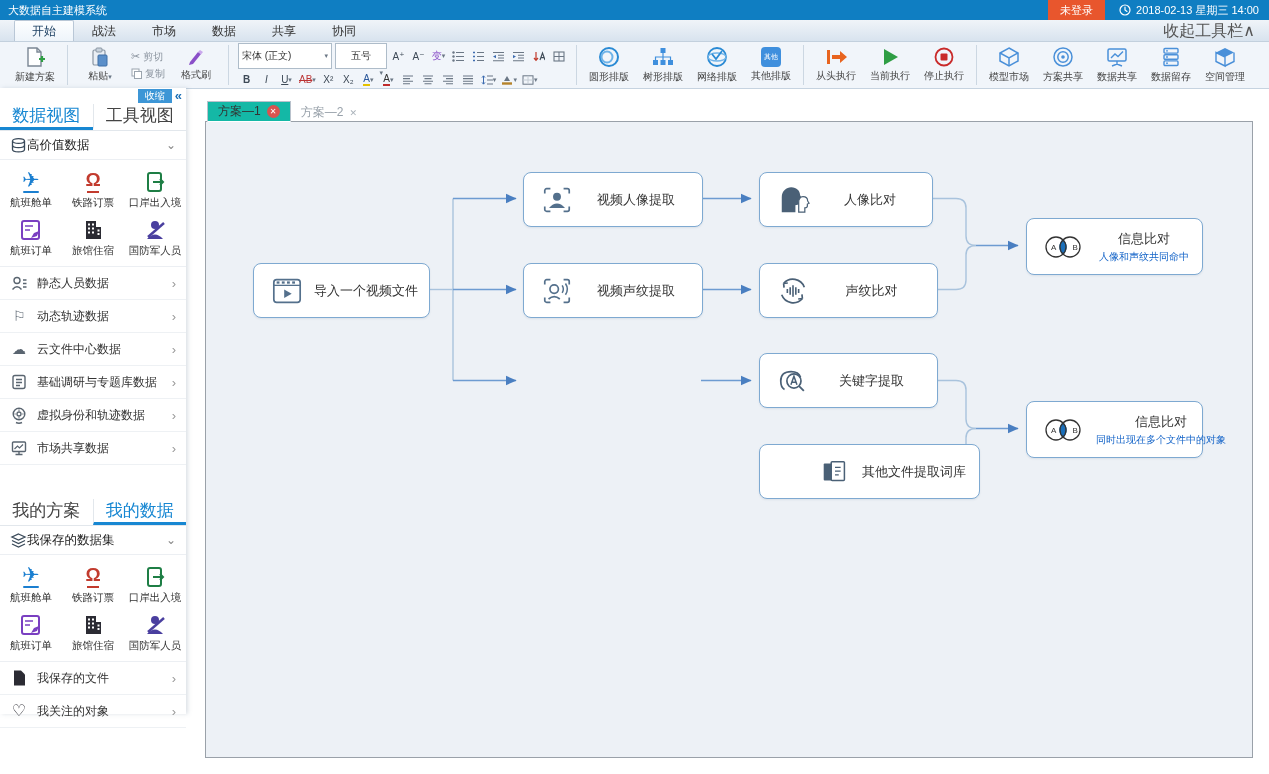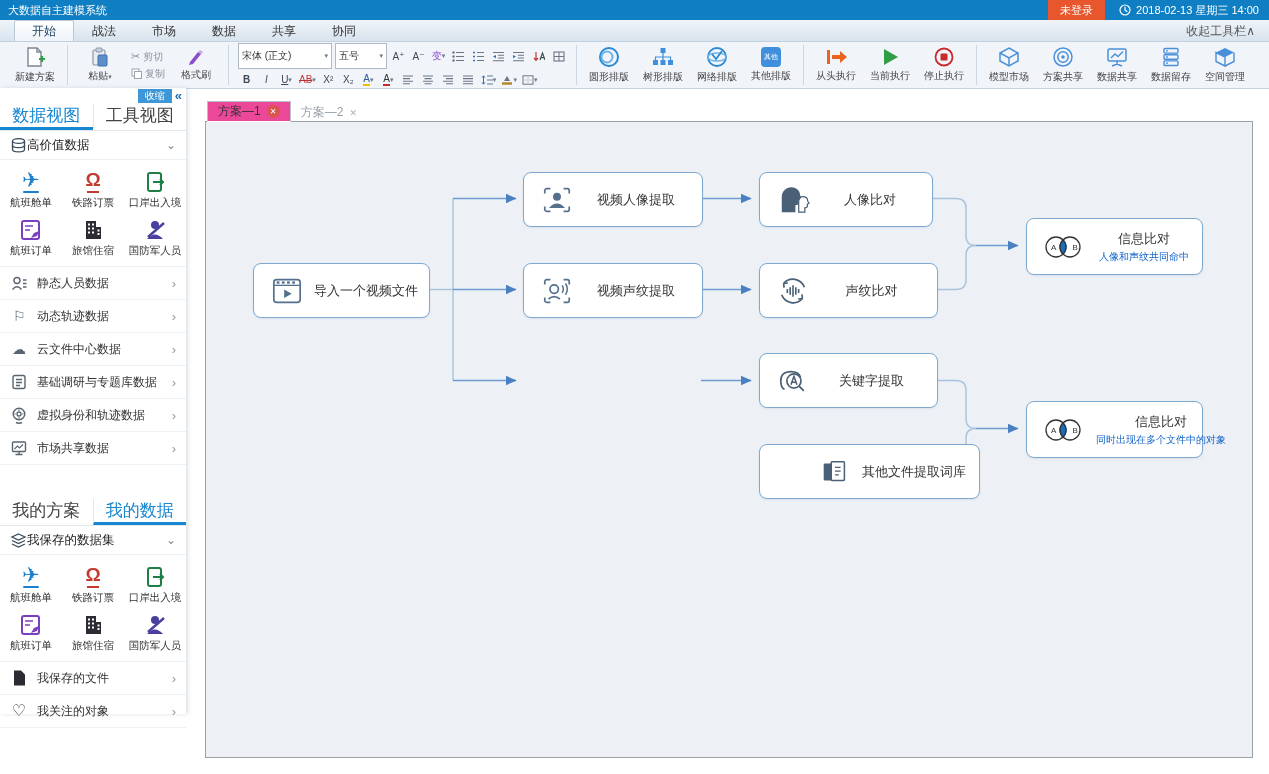--- a/index.html
+++ b/index.html
@@ -12,21 +12,21 @@
   .titlebar .ttl{padding-left:8px;flex:1;}
   .login-badge{background:#e8562d;color:#fff;padding:2px 12px;height:16px;line-height:16px;font-size:11px;}
   .clockwrap{display:flex;align-items:center;gap:5px;padding:0 10px 0 14px;font-size:11px;}
 
   
   .tabrow{position:absolute;left:0;top:20px;width:100%;height:21px;
     background:linear-gradient(#f0f4f9,#d8e3ee);border-bottom:1px solid #c3d0dd;display:flex;align-items:flex-end;}
   .rtab{height:20px;line-height:20px;padding:0 17px;font-size:12px;color:#333;border:1px solid transparent;border-bottom:none;cursor:default;}
   .rtab.first{margin-left:14px;}
   .rtab.active{background:linear-gradient(#fdfeff,#eef4fa);border-color:#b9c7d6;color:#1c3f61;border-top-left-radius:2px;border-top-right-radius:2px;}
-  .collapse-link{margin-left:auto;font-size:12px;color:#555;padding-right:14px;line-height:20px;}
+  .collapse-link{margin-left:auto;font-size:16px;color:#555;padding-right:14px;line-height:20px;}
 
   
   .toolbar{position:absolute;left:0;top:42px;width:100%;height:46px;background:#f1f5fa;
     border-bottom:1px solid #c6d3e0;display:flex;align-items:stretch;}
   .vsep{width:1px;background:#ccd7e2;margin:3px 5px;}
   .tgroup{display:flex;align-items:center;}
   .tbtn{display:flex;flex-direction:column;align-items:center;justify-content:center;gap:2px;
     padding:1px 5px;min-width:44px;height:42px;font-size:10px;color:#444;cursor:default;}
   .tbtn .lbl{white-space:nowrap;}
   .smallcol{display:flex;flex-direction:column;justify-content:center;gap:3px;}
@@ -66,21 +66,21 @@
   .licon{width:18px;display:flex;justify-content:center;color:#5a6570;font-size:14px;line-height:1;}
   .spacer{height:34px;}
   .glyph-plane{color:#1b7fd0;font-size:21px;line-height:20px;}
   .underbar{width:16px;height:2px;background:#1b7fd0;border-radius:1px;margin-top:1px;}
   .glyph-rail{color:#c23b2e;font-size:19px;font-weight:bold;line-height:20px;}
   .railbar{width:12px;height:2px;background:#c23b2e;margin-top:1px;}
 
   
   .canvas-tabs{position:absolute;left:207px;top:103px;height:19px;display:flex;align-items:flex-end;z-index:3;}
   .ctab{display:flex;align-items:center;gap:6px;font-size:12px;padding:0 10px;height:19px;cursor:default;}
-  .ctab.active{background:#ec4899;border:1px solid #b9c2cc;border-bottom:1px solid #fff;color:#333;}
+  .ctab.active{background:#14b8a6;border:1px solid #b9c2cc;border-bottom:1px solid #fff;color:#333;}
   .ctab.inactive{color:#98a1aa;}
   .close-red{width:13px;height:13px;border-radius:50%;background:#d9534f;color:#fff;font-size:8px;
     display:flex;align-items:center;justify-content:center;}
   .close-gray{color:#aab2ba;font-size:9px;}
   .canvas{position:absolute;left:205px;top:121px;width:1046px;height:635px;background:#edf1f6;
     border:1px solid #9aa1a9;z-index:2;}
   .connectors{position:absolute;left:0;top:0;}
   .node{position:absolute;background:#fff;border:1px solid #7ea9d1;border-radius:8px;
     display:flex;align-items:center;box-shadow:0 1px 2px rgba(80,110,140,.12);}
   .nicon{margin:0 10px 0 16px;display:flex;align-items:center;}
@@ -161,21 +161,21 @@
       </div>
     </div>
     <div class="vsep"></div>
 
     <div class="fontpane">
       <div class="frow">
         <span class="fsel" style="width:86px;">
           <span>宋体 (正文)</span>
           <span class="ddk" style="margin-left:auto;">▾</span>
         </span>
-        <span class="fsel" style="width:44px;">
+        <span class="fsel" style="width:44px;flex-direction:column;">
           <span>五号</span>
           <span class="ddk" style="margin-left:auto;">▾</span>
         </span>
         <span class="mini">A⁺</span>
         <span class="mini">A⁻</span>
         <span class="mini" style="color:#8a4fc8;">
             <span>变</span>
             <span class="ddk">▾</span>
           </span>
         <span class="mini">

